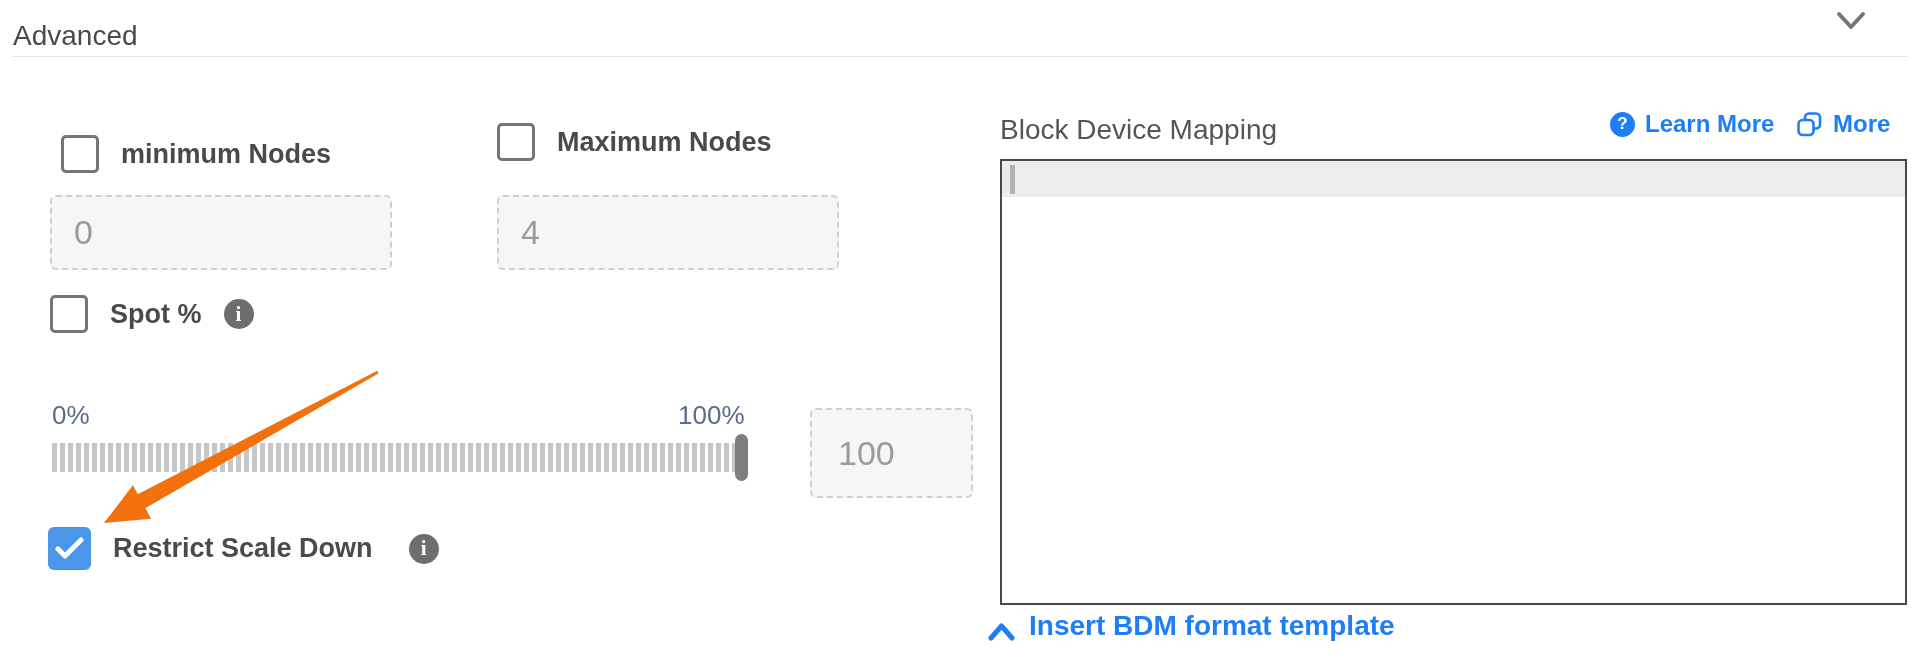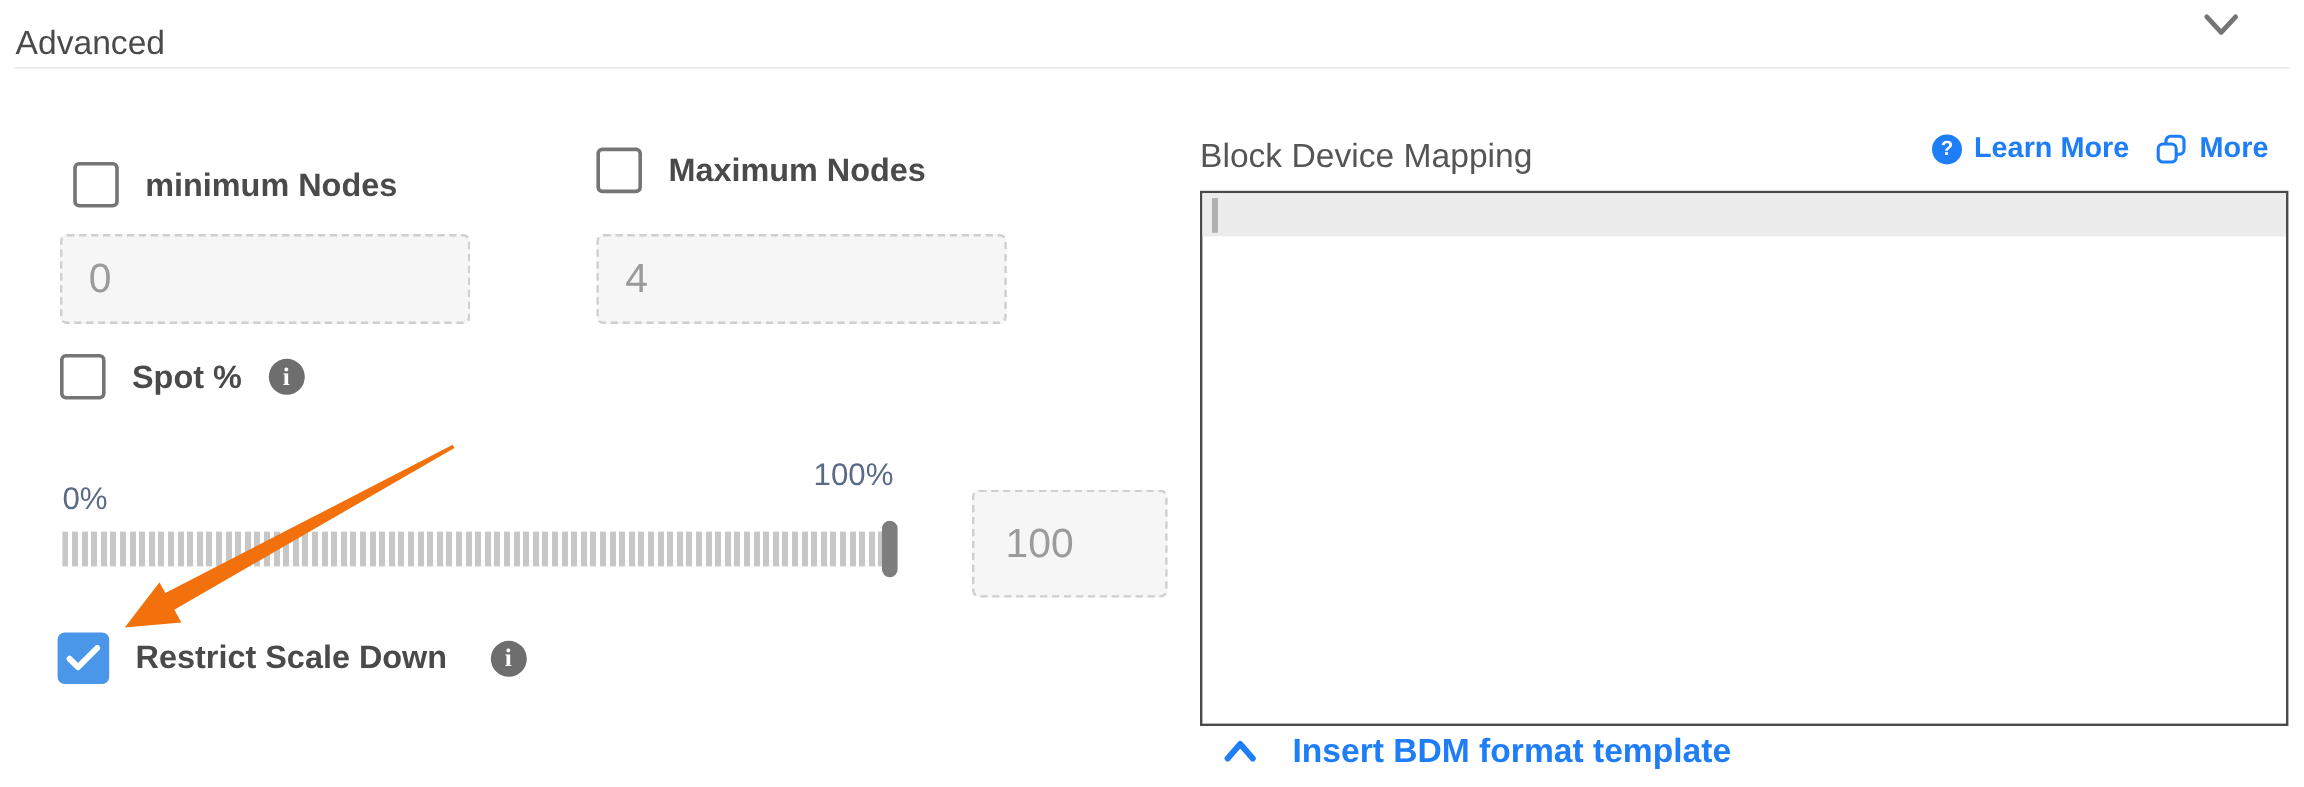--- a/index.html
+++ b/index.html
@@ -33,21 +33,21 @@
   
   .panel-title { left: 1000px; top: 114px; font-size: 28px; font-weight: 400; color: #555555; }
   .link-row { display: flex; align-items: center; gap: 10px; cursor: pointer; }
   .link-text { font-size: 24px; font-weight: 600; color: #1e7ef7; white-space: nowrap; }
   .q-badge { width: 25px; height: 25px; border-radius: 50%; background: #1e7ef7; color: #fff; font-size: 17px; font-weight: 700; display: flex; align-items: center; justify-content: center; }
 
   .bdm-editor { left: 1000px; top: 159px; width: 907px; height: 446px; background: #ffffff; border: 2px solid #4a4a4a; cursor: text; }
   .editor-active-line { position: absolute; left: 0; top: 0; width: 100%; height: 36px; background: #ececec; }
   .editor-caret { position: absolute; left: 8px; top: 4px; width: 5px; height: 29px; background: #b1b1b1; }
 
-  .insert-link { left: 1020px; top: 610px; display: flex; align-items: center; gap: 30px; cursor: pointer; }
+  .insert-link { left: 988px; top: 610px; display: flex; align-items: flex-end; gap: 14px; cursor: pointer; }
   .insert-link .link-text { font-size: 28px; }
 
   svg { display: block; }
   .arrow-overlay { left: 0; top: 0; width: 1920px; height: 656px; pointer-events: none; }
 </style>
 </head>
 <body>
 
 <div class="abs section-title">Advanced</div>
 <div class="abs collapse-chevron">
@@ -73,21 +73,21 @@
   <span>4</span>
 </div>
 
 <div class="abs cb-row" style="left:50px; top:295px;">
   <div class="checkbox"></div>
   <div class="cb-label">Spot %</div>
   <div class="info-badge" style="margin-left:0;">i</div>
 </div>
 
 <div class="abs slider-minmax" style="left:52px; top:400px;">0%</div>
-<div class="abs slider-minmax" style="left:678px; top:380px;">100%</div>
+<div class="abs slider-minmax" style="left:678px; top:400px;">100%</div>
 <div class="abs slider-ticks"></div>
 <div class="abs slider-handle"></div>
 <div class="abs dashed-input" style="left:810px; top:408px; width:163px; height:90px; padding-left:26px;">
   <span>100</span>
 </div>
 
 <div class="abs cb-row" style="left:48px; top:527px;">
   <div class="checkbox checked">
     <svg width="29" height="23" viewBox="0 0 29 23">
       <polyline points="3,12 10,19 26,3" fill="none" stroke="#ffffff" stroke-width="5" stroke-linecap="round" stroke-linejoin="round"></polyline>

